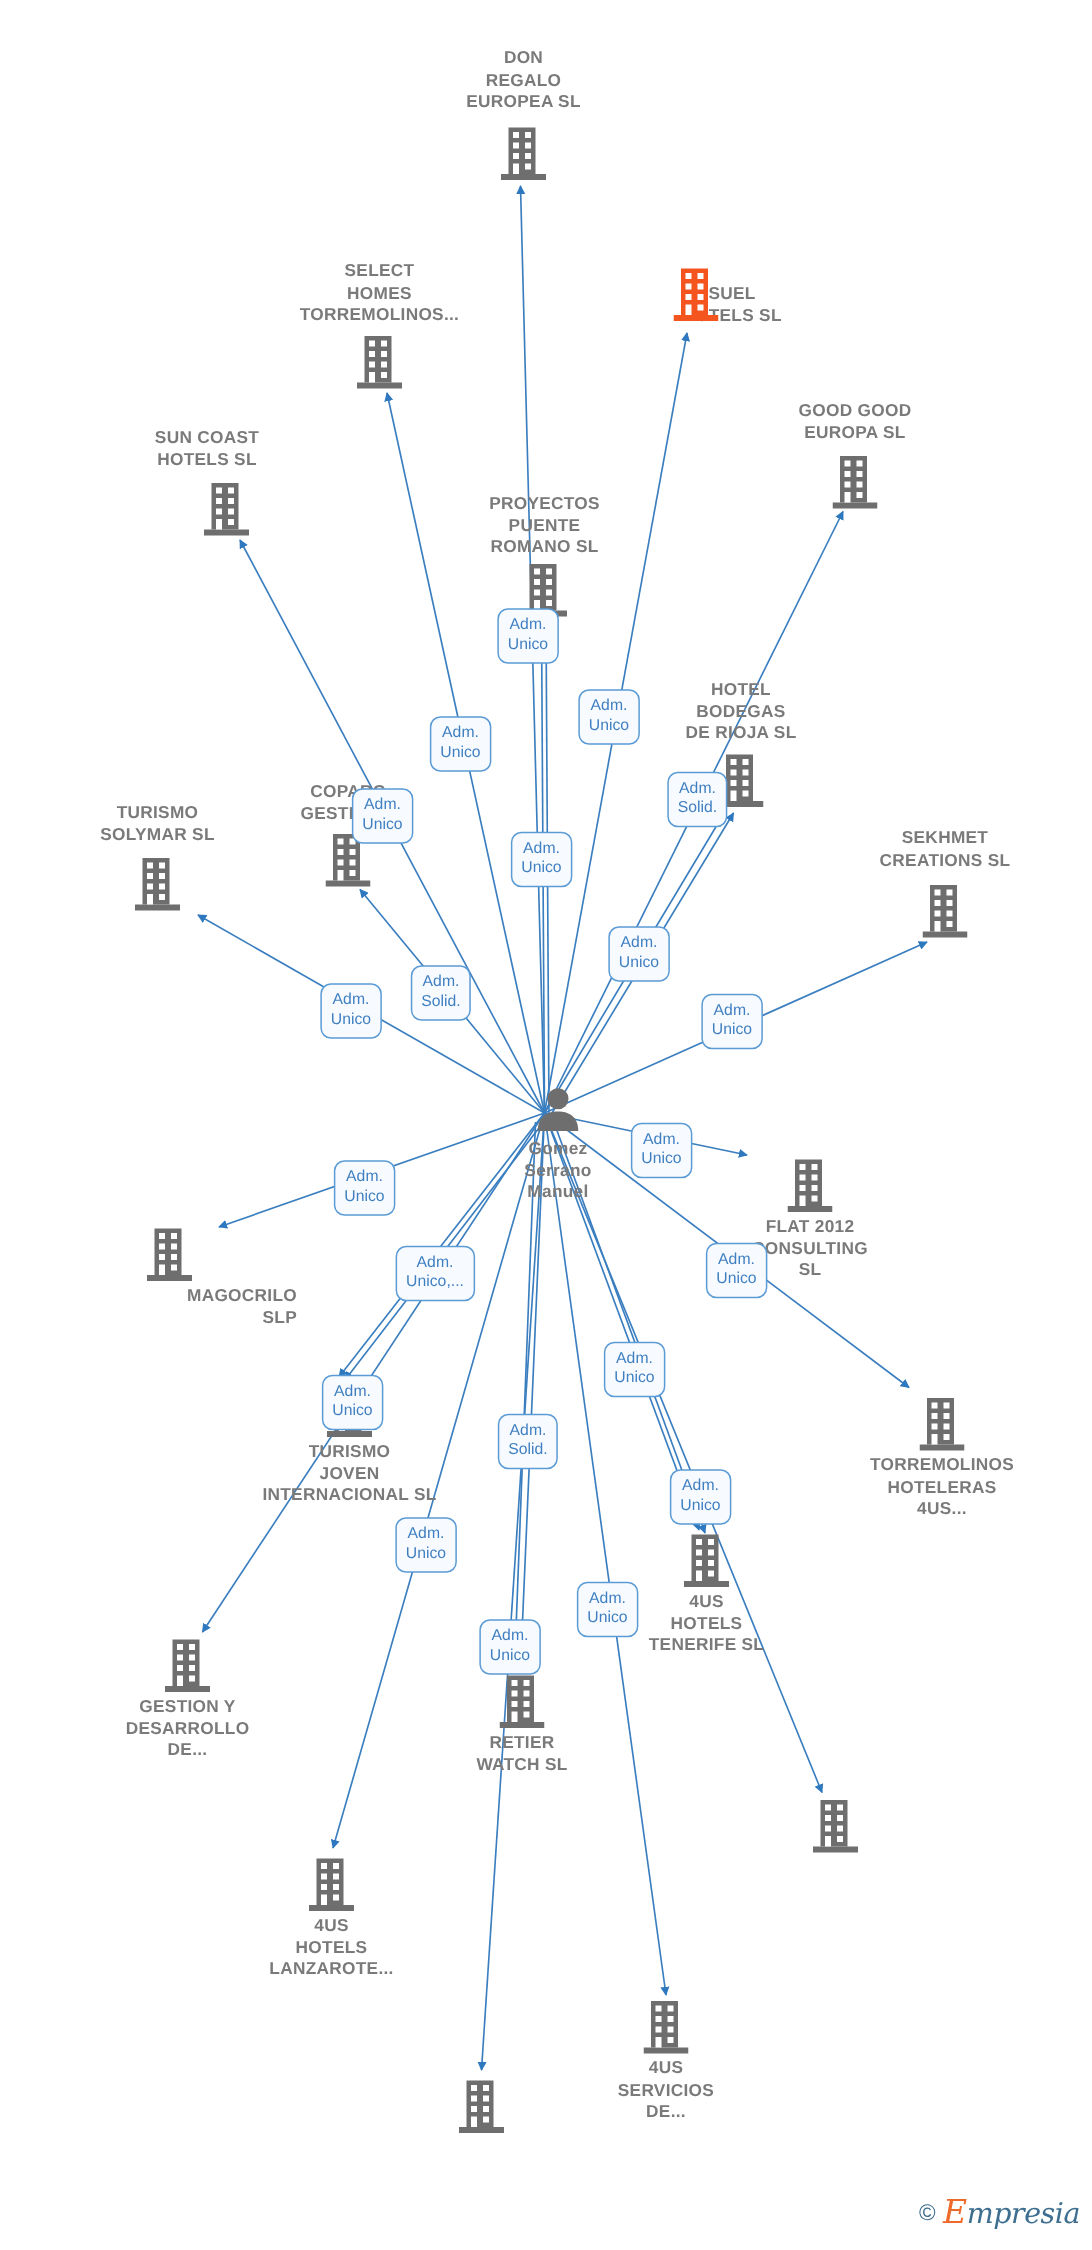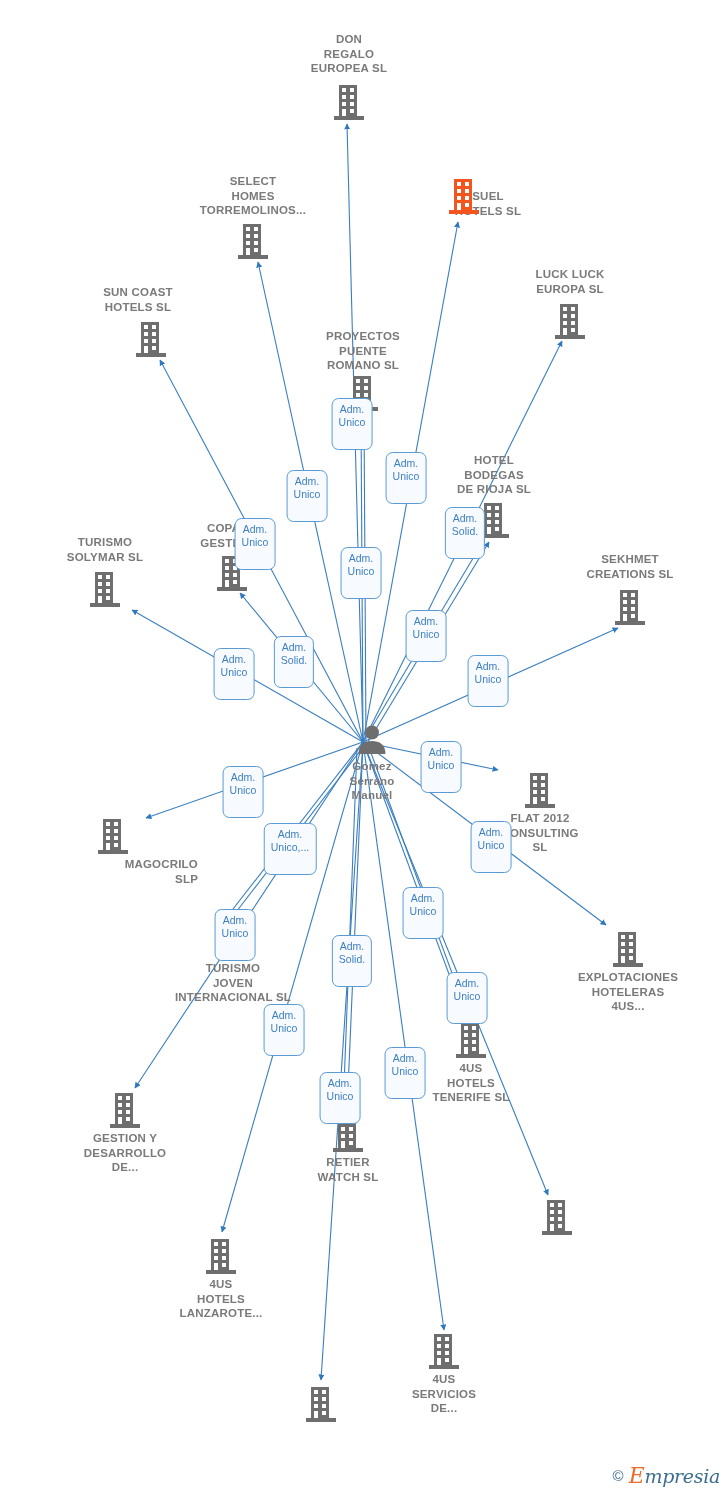--- a/index.html
+++ b/index.html
@@ -27,21 +27,21 @@
   .bldg svg{display:block;}
 
   
   .person svg{display:block;margin:0 auto;}
 
   
   .badge{
     position:absolute;transform:translate(-50%,-50%);
     background:#f7fbff;border:1.4px solid #5b9bd5;border-radius:7px;
     color:#3f7fc1;font-size:10.5px;line-height:13px;font-weight:400;
-    padding:4px 6px 20px;text-align:center;white-space:pre-line;
+    padding:4px 6px 5px;text-align:center;white-space:pre-line;
     min-width:34px;box-sizing:border-box;
   }
 
   
   #watermark{
     position:absolute;right:8px;bottom:12px;
     display:flex;align-items:center;gap:5px;
     font-size:17px;color:#3d6e8f;
   }
   #watermark .cmark{font-size:15px;color:#3d6e8f;}
@@ -149,21 +149,21 @@
             <rect x="8" y="12" width="4" height="4" fill="#fff"></rect>
             <rect x="16" y="12" width="4" height="4" fill="#fff"></rect>
             <rect x="8" y="19" width="4" height="4" fill="#fff"></rect>
             <rect x="16" y="19" width="4" height="4" fill="#fff"></rect>
             <rect x="8" y="26" width="4" height="7" fill="#fff"></rect>
             <rect x="16" y="26" width="4" height="4" fill="#fff"></rect>
           </svg>
         </span>
       </div>
       <div class="node label-above" style="left: 570px; top: 267px;">
-        <span class="lbl">LUCK LUCK
+        <span class="lbl">GOOD GOOD
 EUROPA SL</span>
       </div>
       <div class="node" style="left: 570px; top: 302px;">
         <span class="ico bldg">
           <svg width="30" height="38" viewBox="0 0 30 38" aria-hidden="true">
             <rect x="5" y="2" width="18" height="31" fill="#6e6e6e"></rect>
             <rect x="0" y="33" width="30" height="4" fill="#6e6e6e"></rect>
             <rect x="8" y="5" width="4" height="4" fill="#fff"></rect>
             <rect x="16" y="5" width="4" height="4" fill="#fff"></rect>
             <rect x="8" y="12" width="4" height="4" fill="#fff"></rect>
@@ -361,21 +361,21 @@
             <rect x="8" y="5" width="4" height="4" fill="#fff"></rect>
             <rect x="16" y="5" width="4" height="4" fill="#fff"></rect>
             <rect x="8" y="12" width="4" height="4" fill="#fff"></rect>
             <rect x="16" y="12" width="4" height="4" fill="#fff"></rect>
             <rect x="8" y="19" width="4" height="4" fill="#fff"></rect>
             <rect x="16" y="19" width="4" height="4" fill="#fff"></rect>
             <rect x="8" y="26" width="4" height="7" fill="#fff"></rect>
             <rect x="16" y="26" width="4" height="4" fill="#fff"></rect>
           </svg>
         </span>
-        <span class="lbl">EXPLOTACIONES
+        <span class="lbl">TORREMOLINOS
 HOTELERAS
 4US...</span>
       </div>
       <div class="node" style="left: 471px; top: 1021px;">
         <span class="ico bldg">
           <svg width="30" height="38" viewBox="0 0 30 38" aria-hidden="true">
             <rect x="5" y="2" width="18" height="31" fill="#6e6e6e"></rect>
             <rect x="0" y="33" width="30" height="4" fill="#6e6e6e"></rect>
             <rect x="8" y="5" width="4" height="4" fill="#fff"></rect>
             <rect x="16" y="5" width="4" height="4" fill="#fff"></rect>

